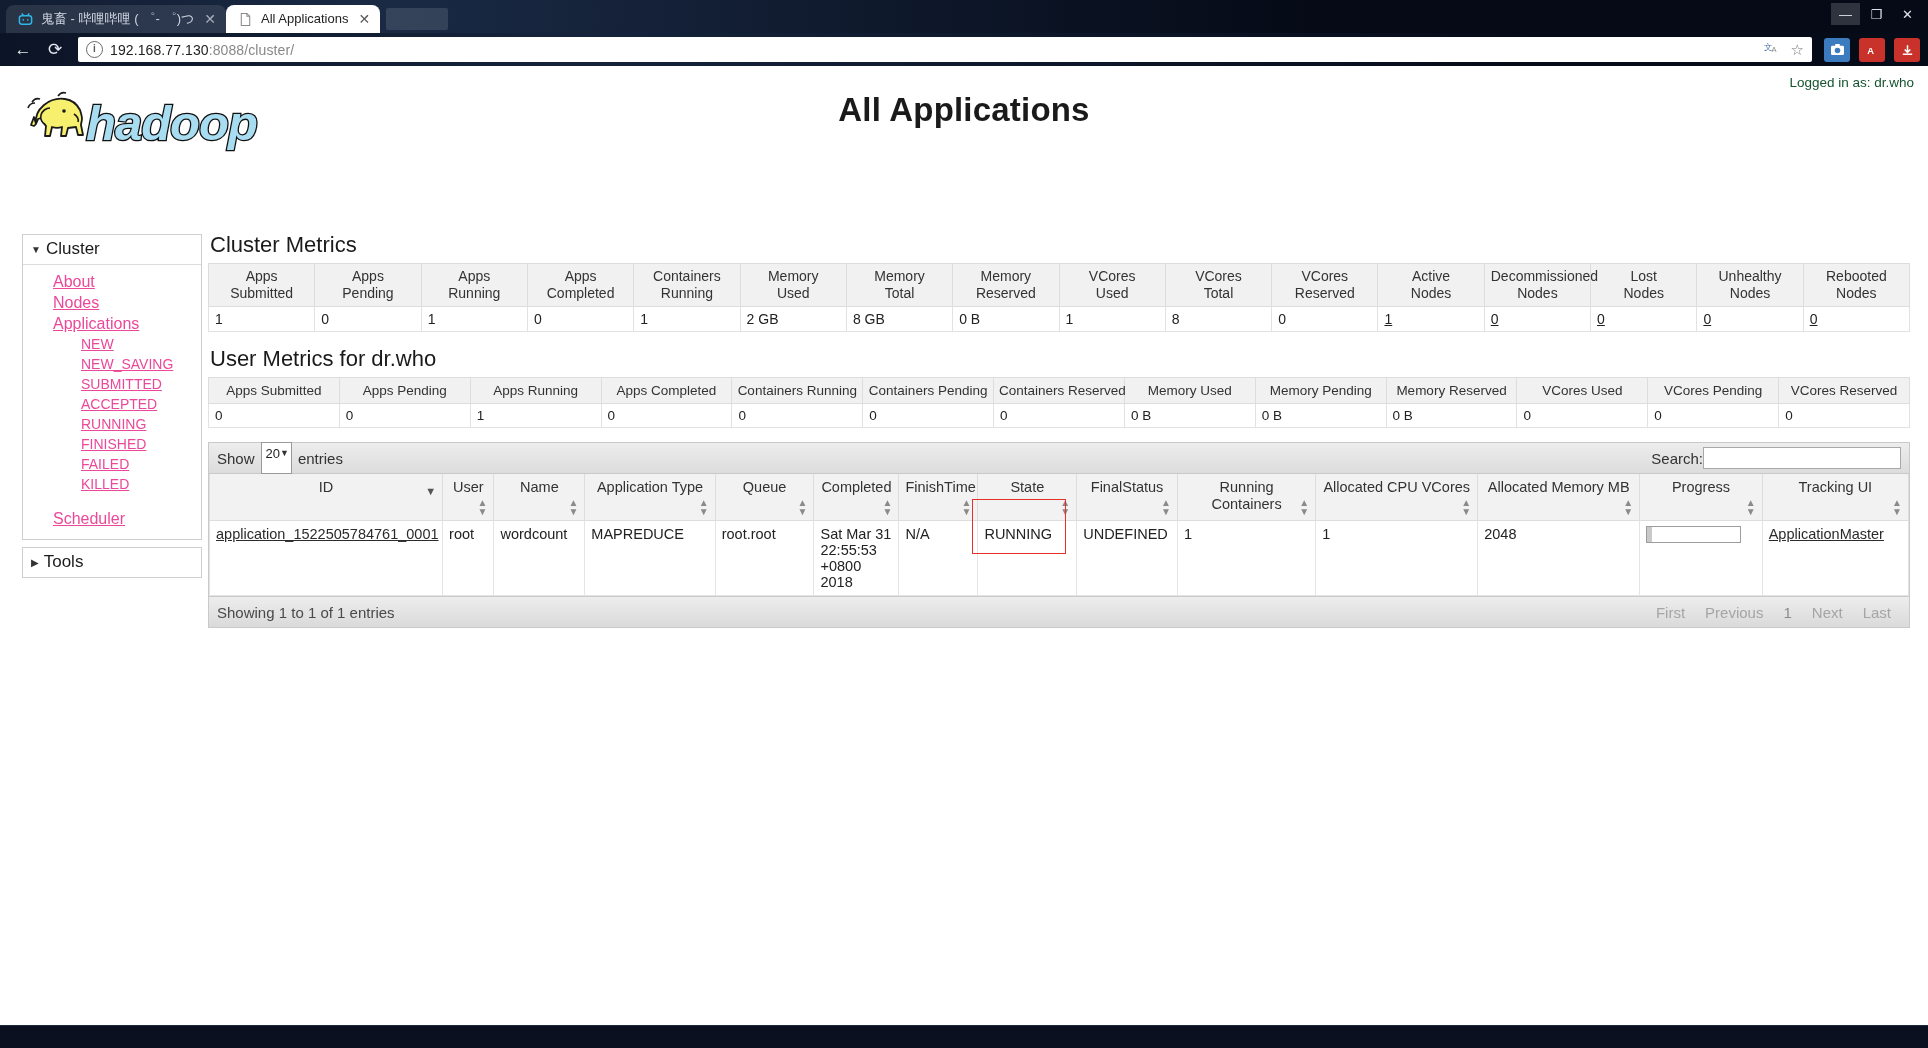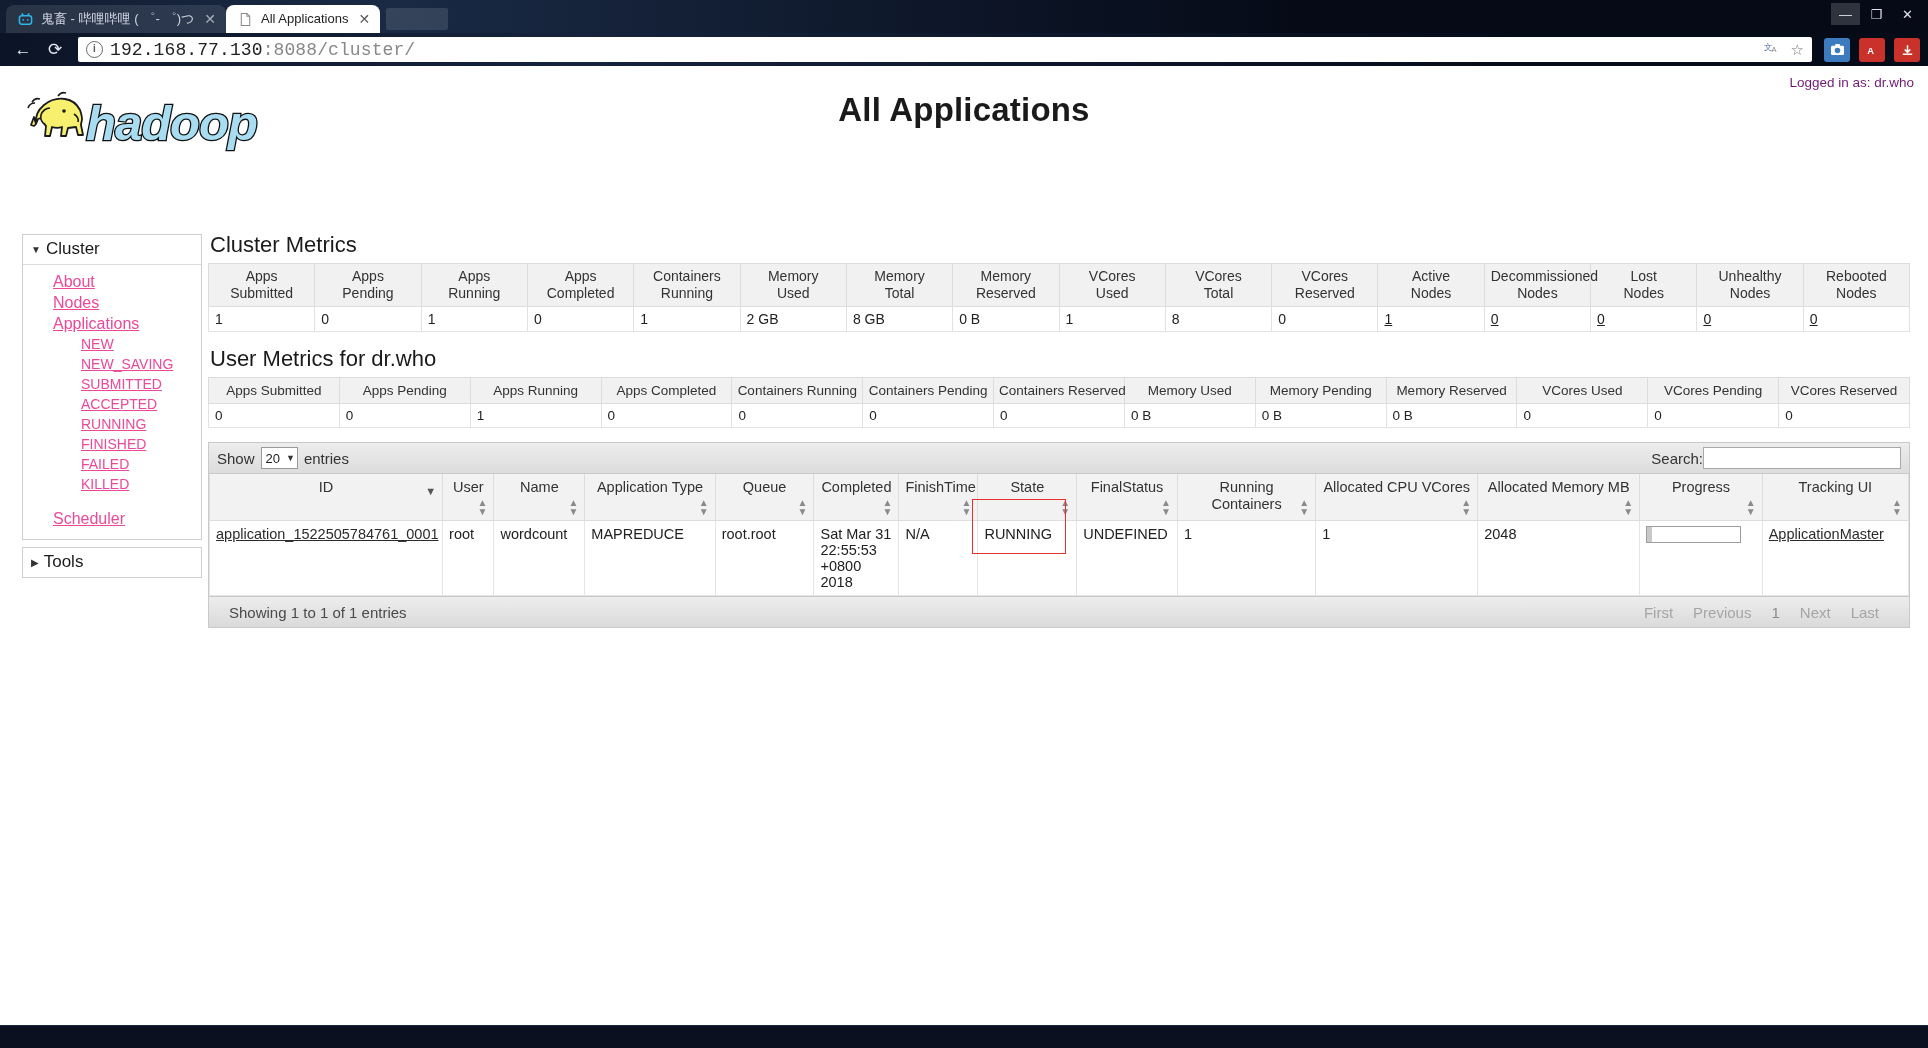--- a/index.html
+++ b/index.html
@@ -50,32 +50,32 @@
            color:#e6eaf2;font-size:17px;}
   .urlbar{
     flex:1;height:25px;background:#fff;border-radius:2px;display:flex;align-items:center;
     padding:0 8px;gap:7px;margin:0 6px;position:relative;
   }
   .url-info{
     width:15px;height:15px;border:1.3px solid #6a6a6a;border-radius:50%;
     color:#5c5c5c;font-size:10px;line-height:14px;text-align:center;font-weight:bold;
     flex:0 0 15px;
   }
-  .urltext{font-size:18px;color:#222;letter-spacing:.1px;font-family:Liberation Mono, monospace;}
+  .urltext{font-size:14px;color:#222;letter-spacing:.1px;}
   .urltext .dim{color:#888;}
   .urlbar-right{margin-left:auto;display:flex;align-items:center;gap:10px;color:#5b5b5b;}
   .navbar-right{display:flex;align-items:center;gap:9px;padding-left:4px;}
   .ext-icon{width:26px;height:24px;display:flex;align-items:center;justify-content:center;
             border-radius:3px;font-size:13px;color:#fff;}
 
   
   .page{position:absolute;top:66px;left:0;right:0;bottom:22px;background:#fff;overflow:hidden;}
   .page-inner{position:relative;padding:0;}
   .loggedin{
-    position:absolute;right:14px;top:9px;font-size:13.5px;color:#701a75;text-align:right;
+    position:absolute;right:14px;top:9px;font-size:13.5px;color:#14532d;text-align:right;
   }
   .logo-wrap{position:absolute;left:14px;top:12px;width:310px;height:80px;}
   .app-title{
     text-align:center;font-size:33px;font-weight:bold;color:#1a1a1a;
     padding-top:25px;letter-spacing:.2px;
     font-family:"Liberation Sans", sans-serif;
   }
 
   
   .nav-col{position:absolute;left:22px;top:168px;width:180px;}
@@ -116,31 +116,31 @@
   .um-table td{font-size:13.5px;}
 
   
   .dt-wrap{border:1px solid #c9c9c9;background:#fdba74;}
   .dt-top{
     background:linear-gradient(#ededed,#dcdcdc);border-bottom:1px solid #c9c9c9;
     height:30px;display:flex;align-items:center;padding:0 8px;font-size:15px;color:#333;
   }
   .dt-length{display:flex;align-items:center;gap:6px;}
   .dt-select{
-    border:1px solid #9a9a9a;background:#fff;font-size:13px;padding:1px 2px 1px 4px;
-    display:inline-flex;align-items:center;gap:6px;height:18px;color:#222;
+    border:1px solid #9a9a9a;background:#fff;font-size:13px;padding:1px 2px 11px 4px;
+    display:inline-flex;align-items:center;gap:0;height:18px;color:#222;
   }
   .dt-select .arrow{font-size:9px;color:#333;}
   .dt-filter{margin-left:auto;display:flex;align-items:center;font-size:15px;color:#333;}
   .dt-search-input{
     width:192px;height:18px;border:1px solid #a8a8a8;background:#fff;
   }
   .dt-bottom{
     background:linear-gradient(#ededed,#dadada);border-top:1px solid #c9c9c9;
-    height:30px;display:flex;align-items:center;padding:0 20px;font-size:15px;color:#4a4a4a;
+    height:30px;display:flex;align-items:center;padding:0 8px;font-size:15px;color:#4a4a4a;
   }
   .dt-paginate{margin-left:auto;display:flex;align-items:center;}
   .pg-btn{font-size:15px;color:#a5a5a5;padding:2px 9px;border:1px solid transparent;}
   .pg-btn.current{color:#8c8c8c;}
 
   table.apps{
     width:100%;border-collapse:collapse;table-layout:fixed;background:#fff;
   }
   table.apps th{
     background:#f2f2f2;border:1px solid #ddd;border-top:none;

